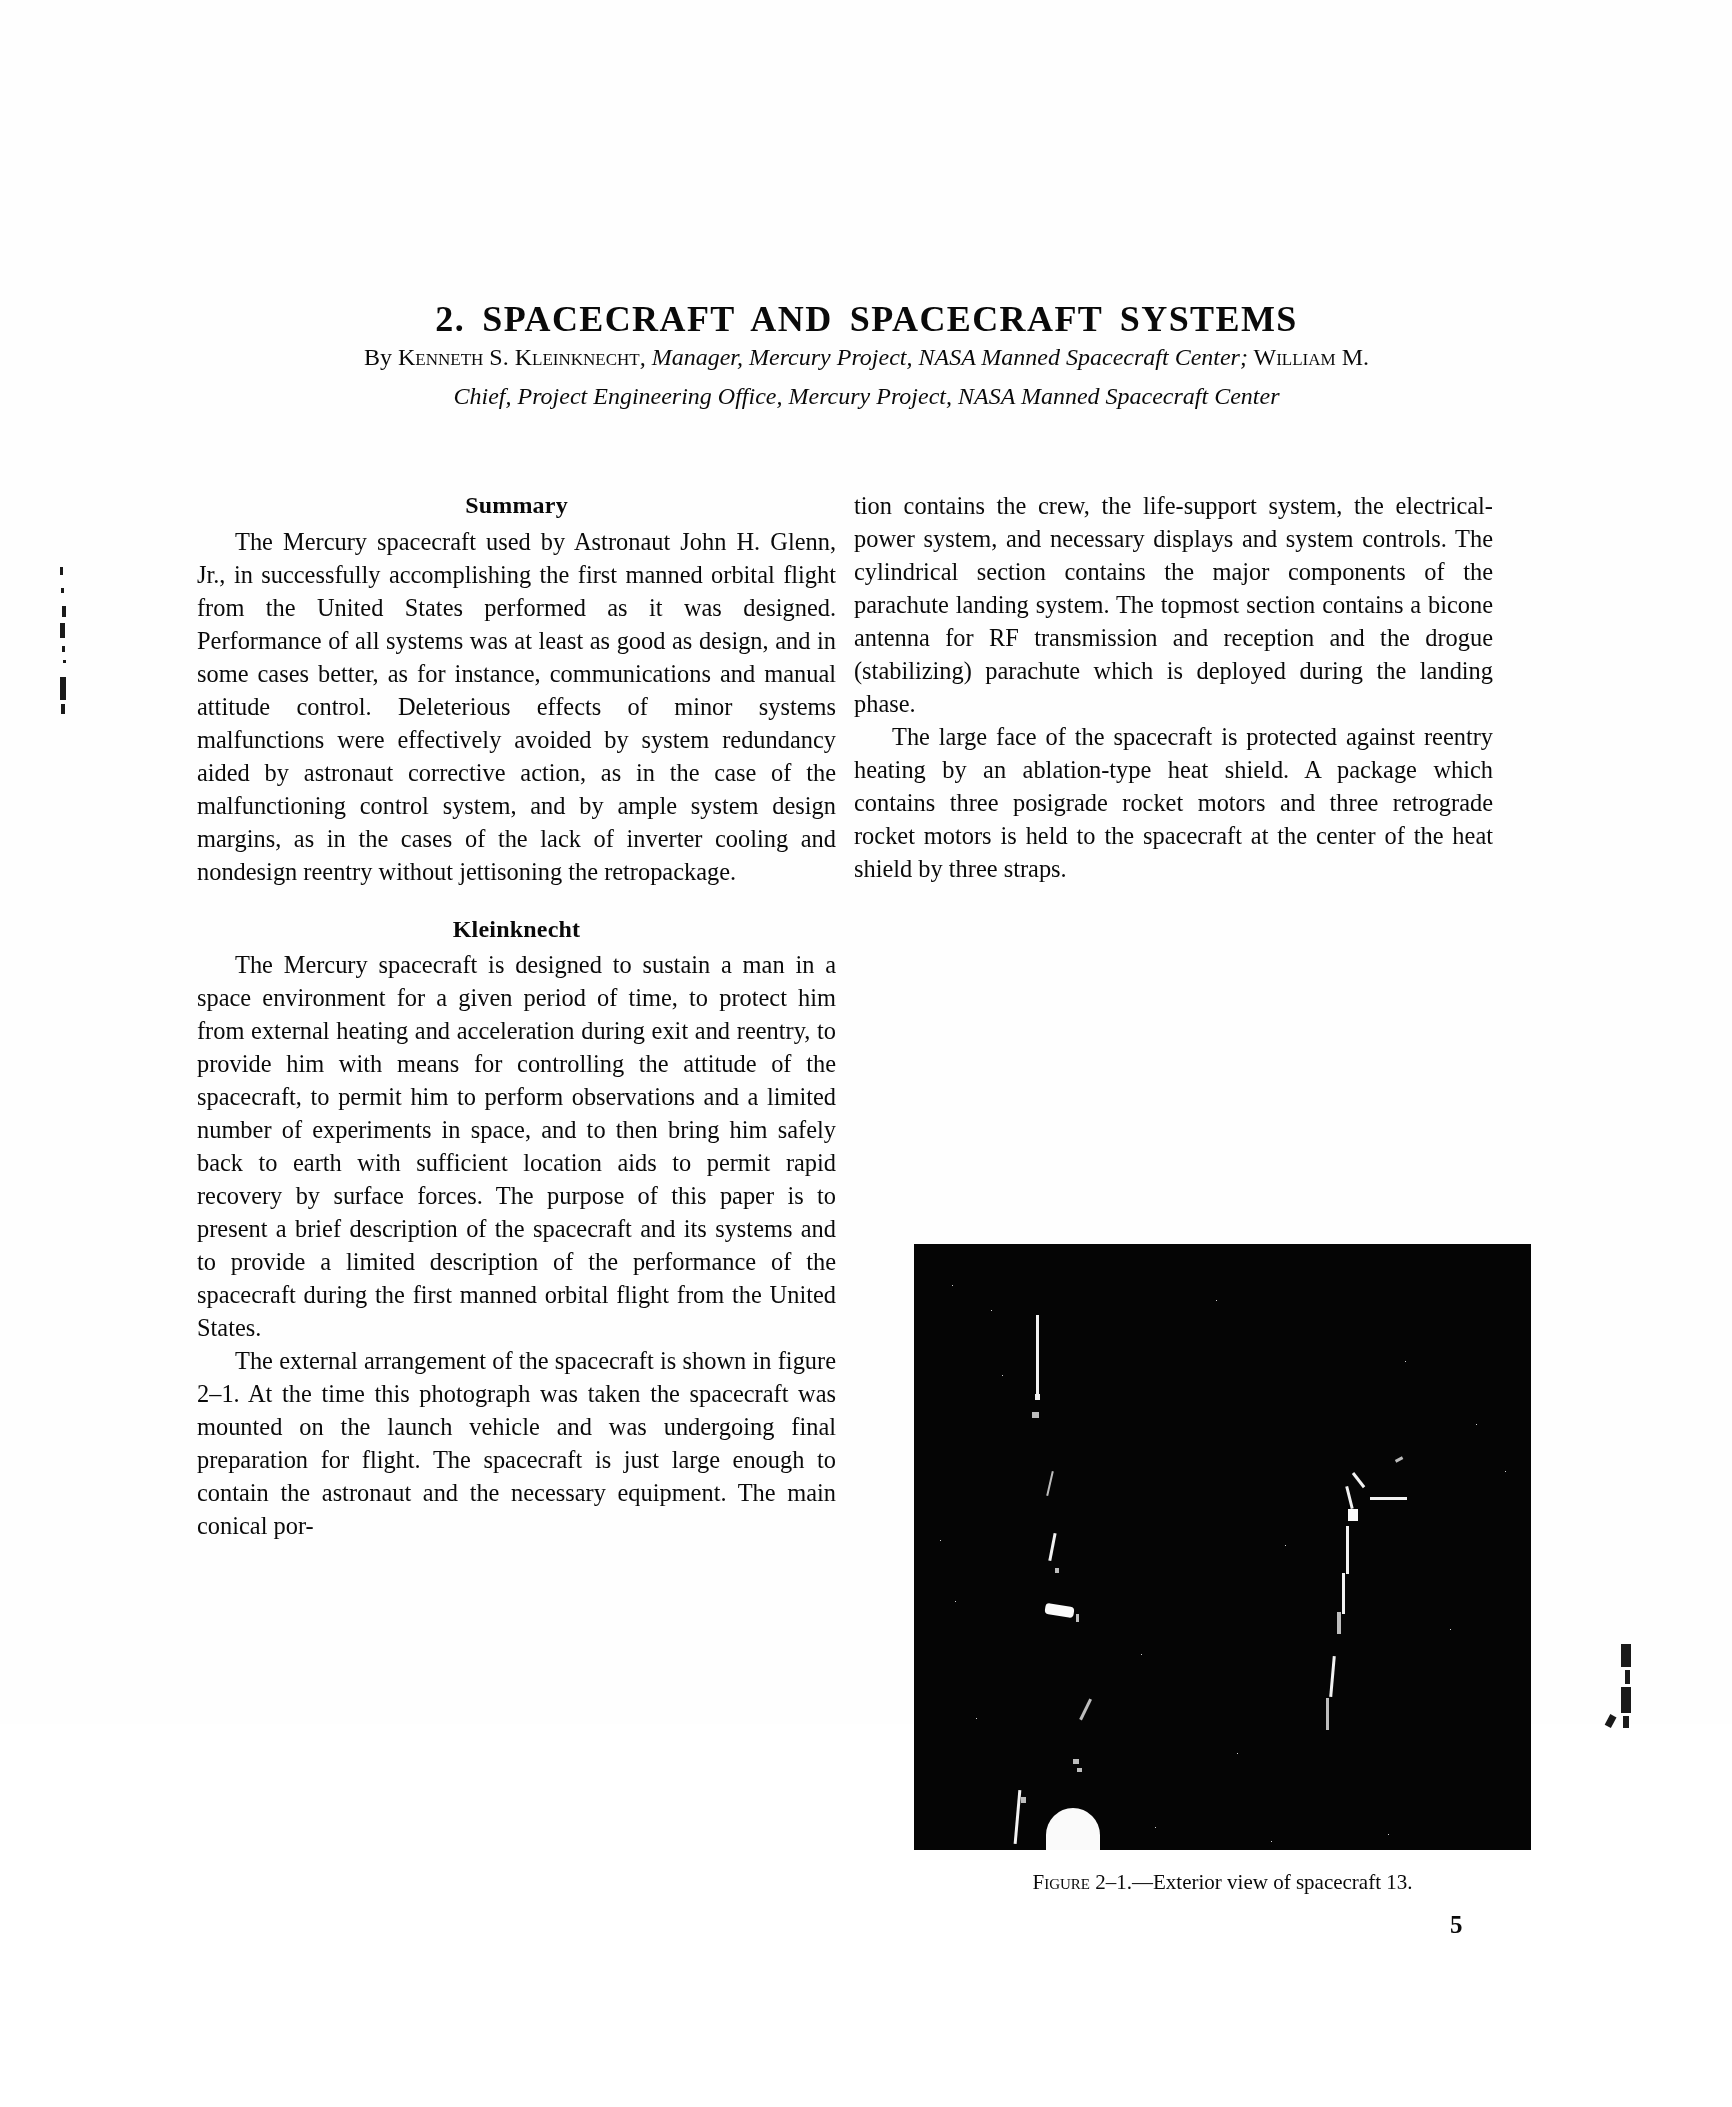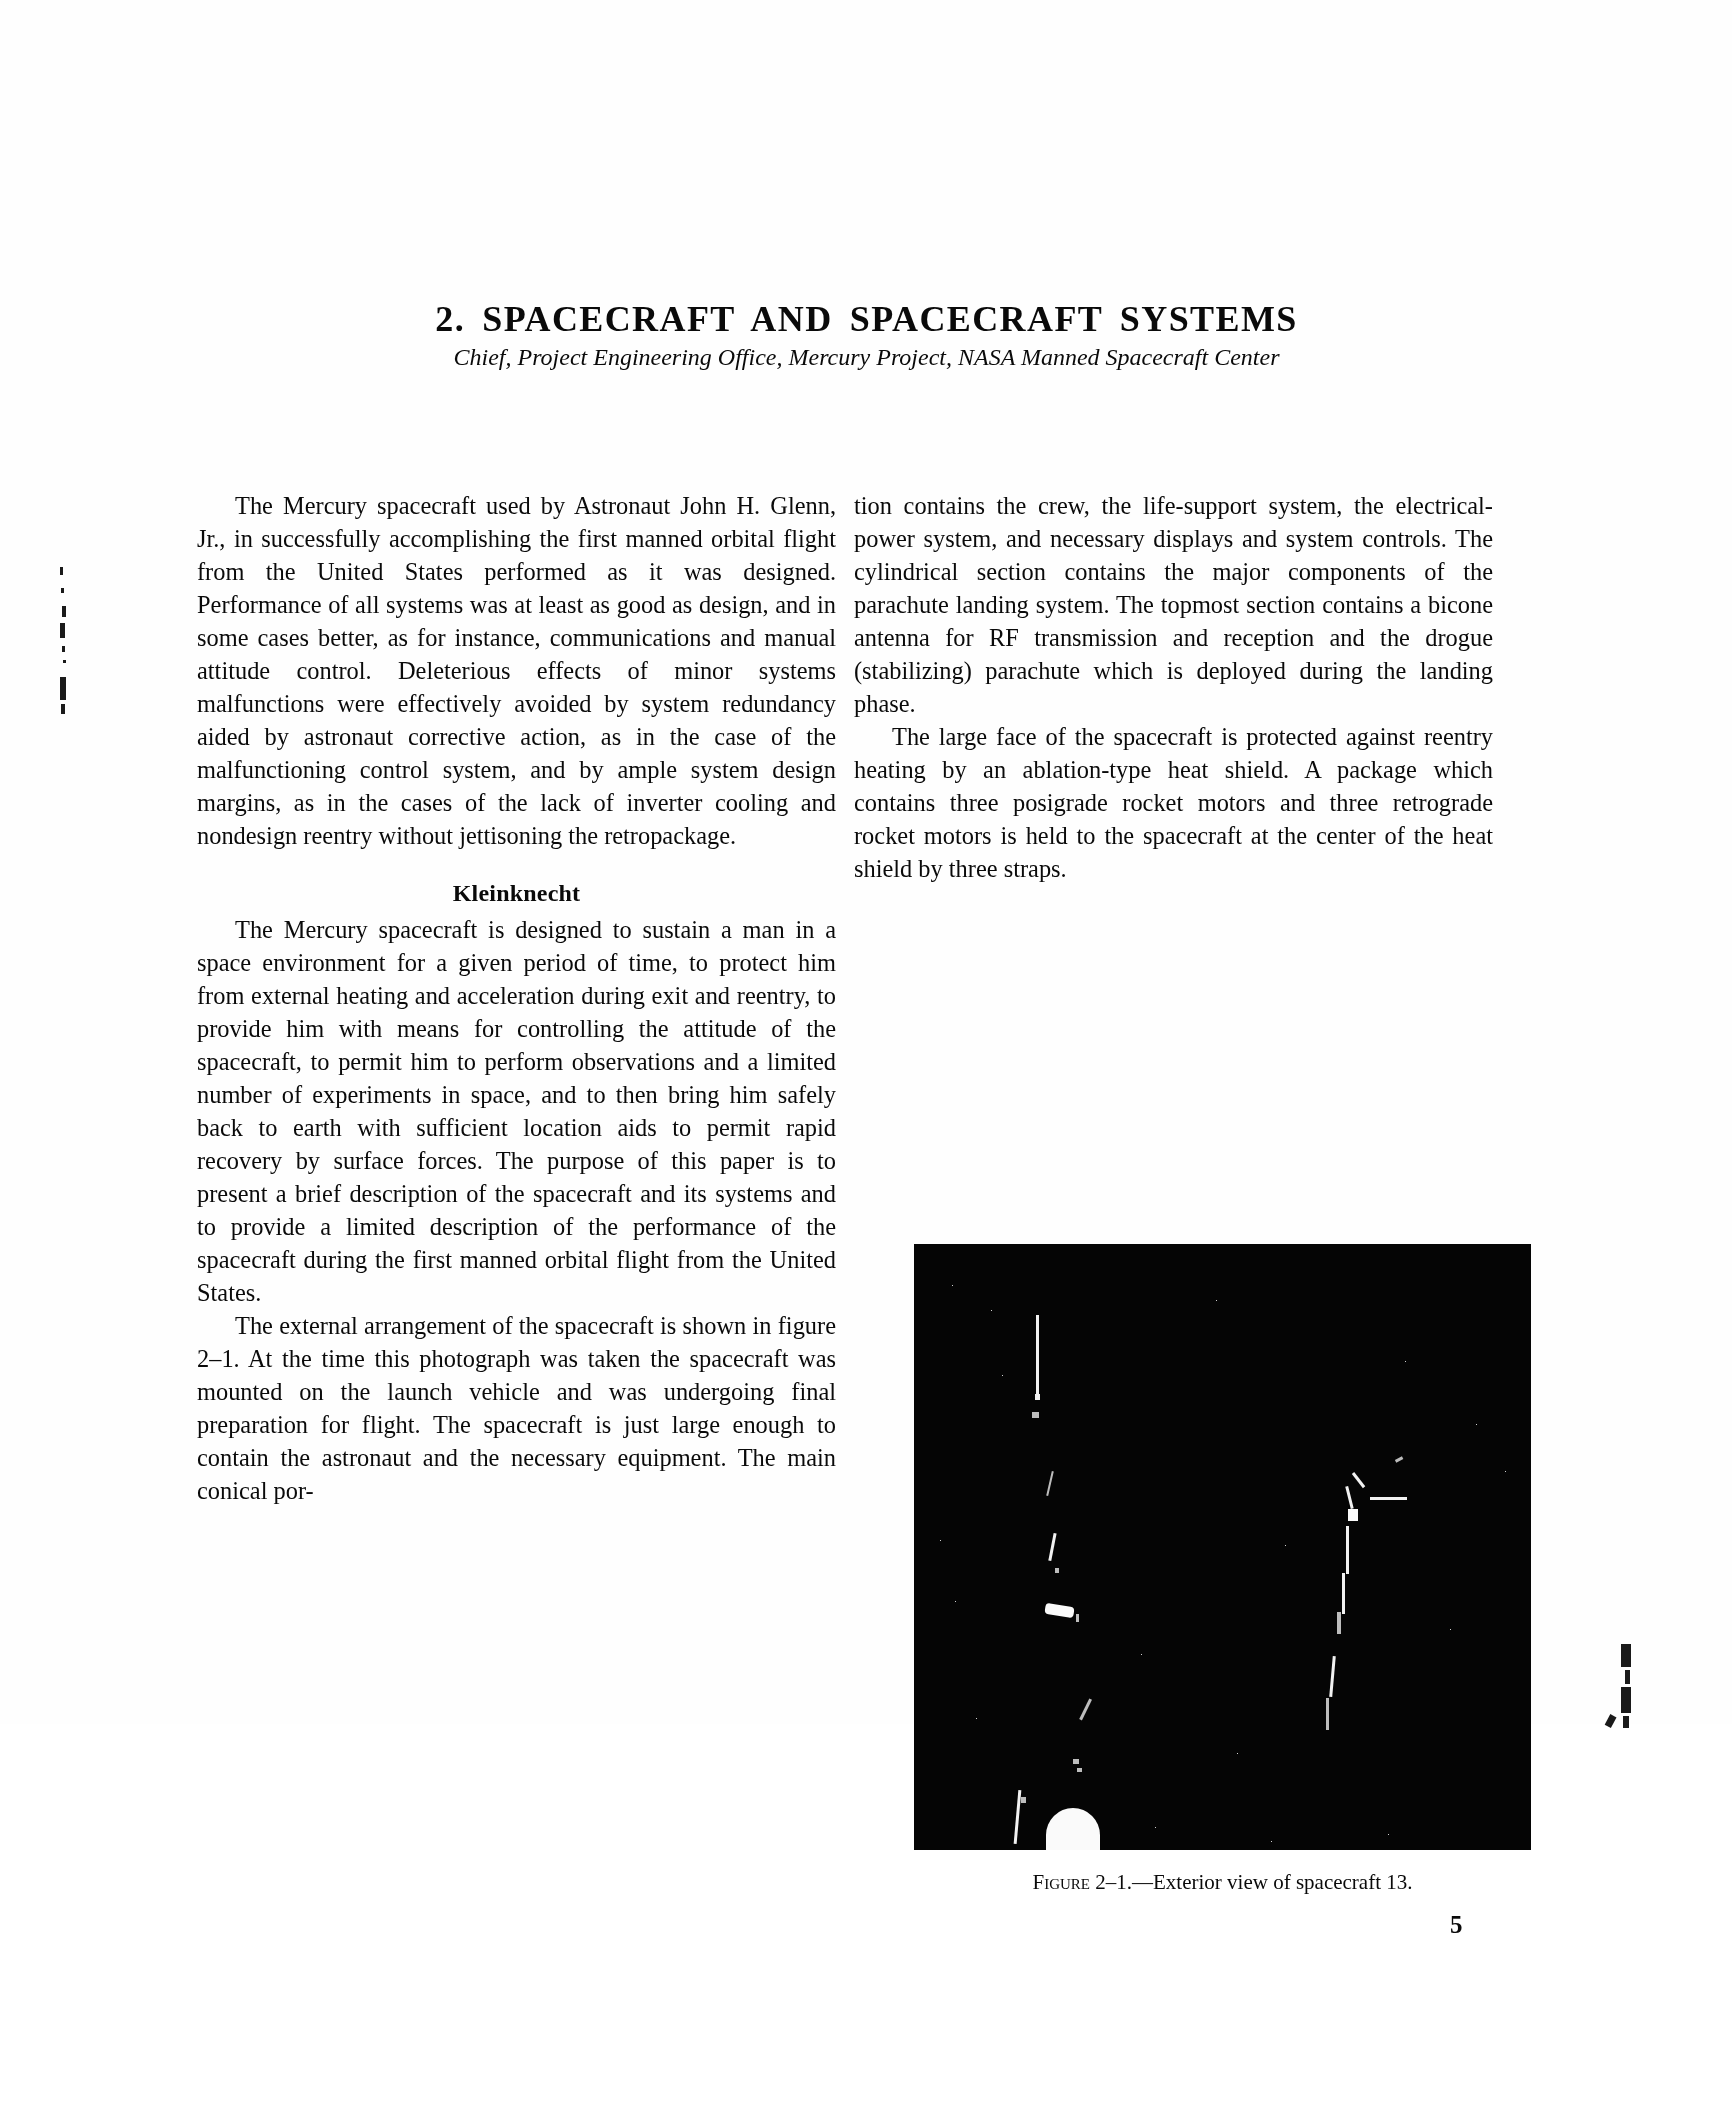--- a/index.html
+++ b/index.html
@@ -171,24 +171,26 @@
 
   <div class="artifact r1"></div>
   <div class="artifact r2"></div>
   <div class="artifact r3"></div>
   <div class="artifact r4"></div>
   <div class="artifact r5"></div>
 
   <h1 class="title">2. SPACECRAFT AND SPACECRAFT SYSTEMS</h1>
 
   <div class="byline">
+    <span class="ln"><span>By </span><span class="sc">Kenneth S. Kleinknecht</span><span class="it">, Manager, Mercury Project, NASA Manned Spacecraft Center;</span><span class="sc"> William M.</span></span>
     <span class="ln it">Chief, Project Engineering Office, Mercury Project, NASA Manned Spacecraft Center</span>
   </div>
 
   <div class="col col-left">
+    <div class="sec-head">Summary</div>
     <p class="para">The Mercury spacecraft used by Astronaut John H. Glenn, Jr., in successfully accomplishing the first manned orbital flight from the United States performed as it was designed. Performance of all systems was at least as good as design, and in some cases better, as for instance, communications and manual attitude control.  Deleterious effects of minor systems malfunctions were effectively avoided by system redundancy aided by astronaut corrective action, as in the case of the malfunctioning control system, and by ample system design margins, as in the cases of the lack of inverter cooling and nondesign reentry without jettisoning the retropackage.</p>
 
     <div class="sec-head spaced">Kleinknecht</div>
     <p class="para">The Mercury spacecraft is designed to sustain a man in a space environment for a given period of time, to protect him from external heating and acceleration during exit and reentry, to provide him with means for controlling the attitude of the spacecraft, to permit him to perform observations and a limited number of experiments in space, and to then bring him safely back to earth with sufficient location aids to permit rapid recovery by surface forces. The purpose of this paper is to present a brief description of the spacecraft and its systems and to provide a limited description of the performance of the spacecraft during the first manned orbital flight from the United States.</p>
     <p class="para">The external arrangement of the spacecraft is shown in figure 2–1.  At the time this photograph was taken the spacecraft was mounted on the launch vehicle and was undergoing final preparation for flight.  The spacecraft is just large enough to contain the astronaut and the necessary equipment.  The main conical por-</p>
   </div>
 
   <div class="col col-right">
     <p class="para noindent">tion contains the crew, the life-support system, the electrical-power system, and necessary displays and system controls.  The cylindrical section contains the major components of the parachute landing system.  The topmost section contains a bicone antenna for RF transmission and reception and the drogue (stabilizing) parachute which is deployed during the landing phase.</p>
     <p class="para">The large face of the spacecraft is protected against reentry heating by an ablation-type heat shield.  A package which contains three posigrade rocket motors and three retrograde rocket motors is held to the spacecraft at the center of the heat shield by three straps.</p>

